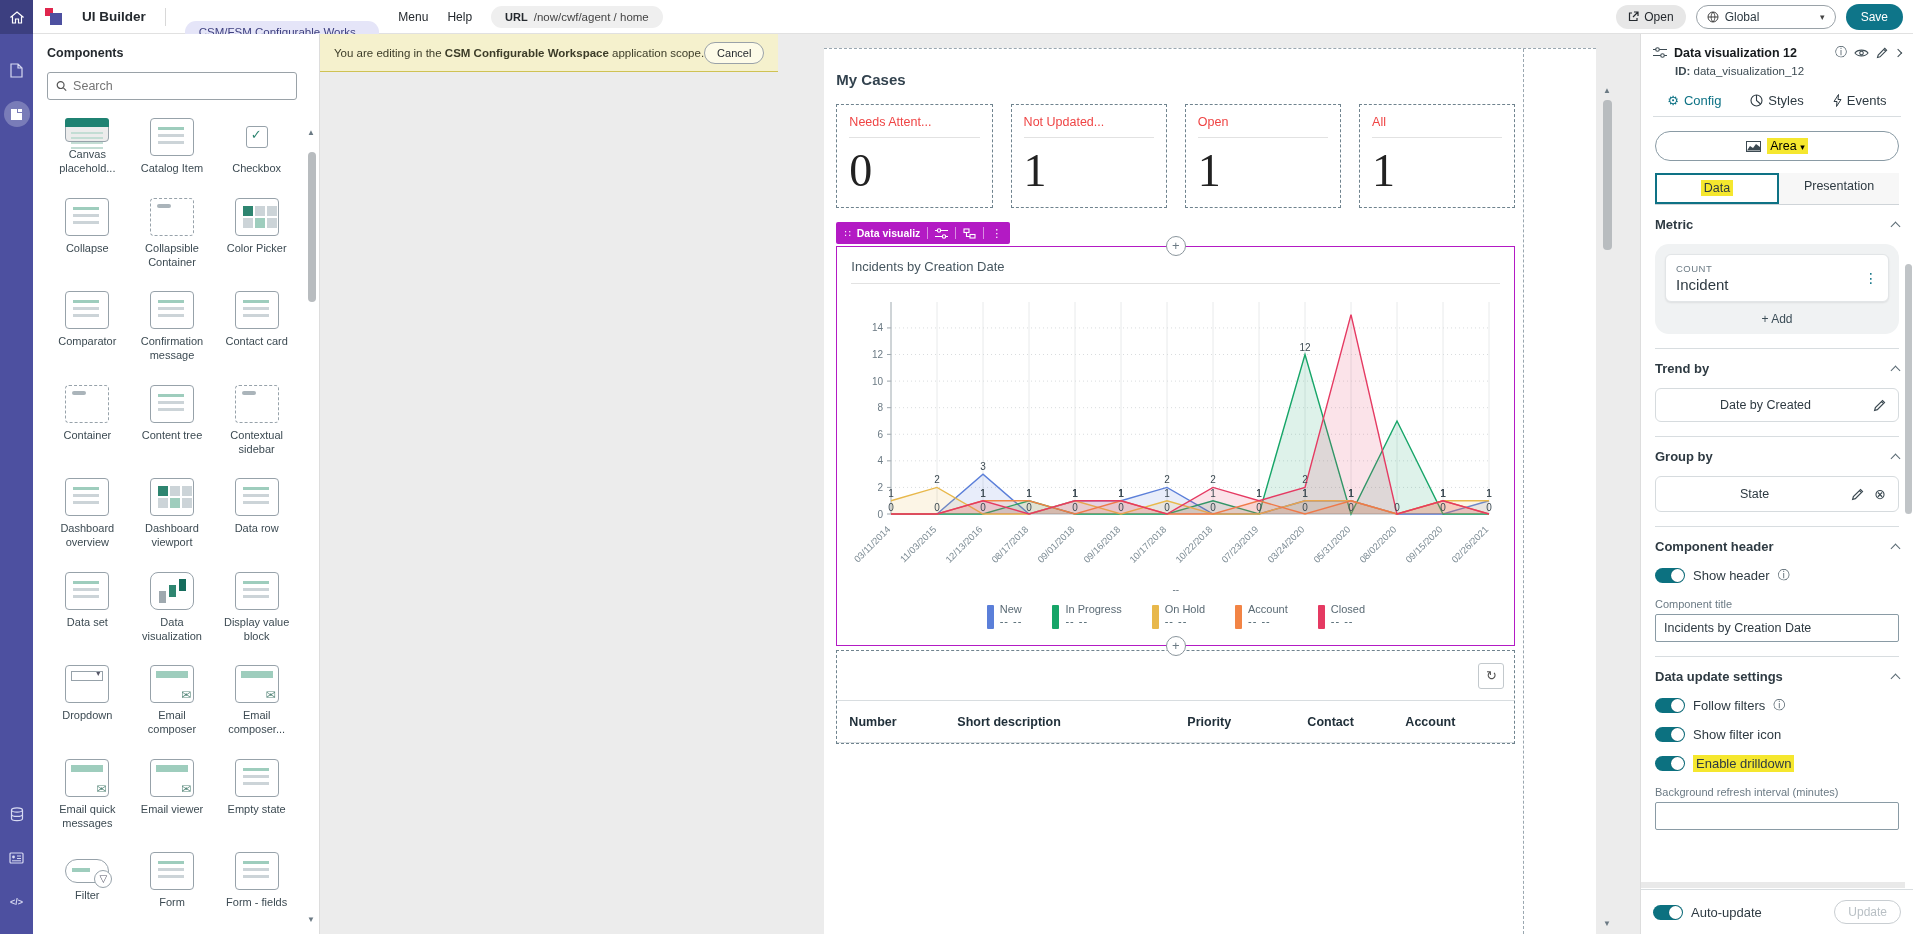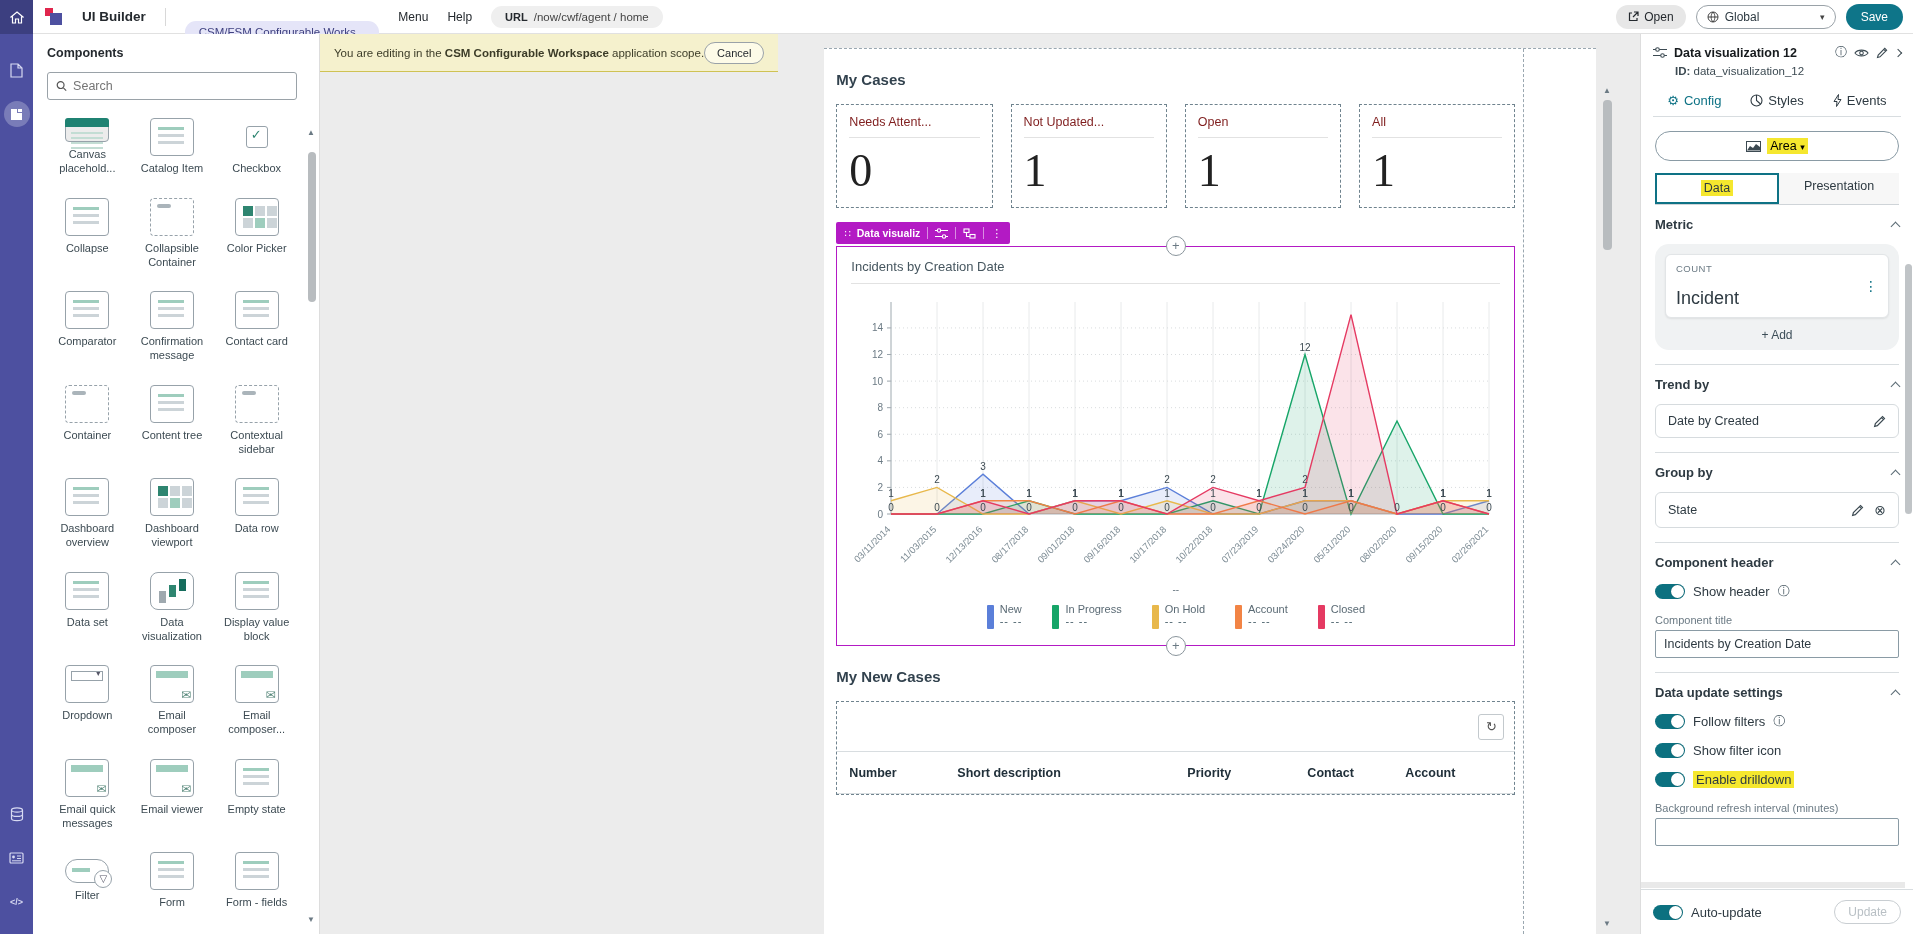--- a/index.html
+++ b/index.html
@@ -69,21 +69,21 @@
   
   .canvas { flex:1; background:#ececec; position:relative; min-width:0; display:flex; flex-direction:row; }
   .banner { background:#f5f1cd; border-bottom:1px solid #cfc254; height:38px; display:flex; align-items:center; padding:0 14px; font-size:11.5px; color:#3c3c28; flex-shrink:0; }
   .banner .cancel { margin-left:auto; background:transparent; border:1px solid #9aa2a8; border-radius:12px; padding:4px 12px; font-size:11px; cursor:pointer; color:#24292e; font-family:inherit; background:#fdfbe8; }
   .sheet { margin:14px 44px 0 46px; background:#fff; border-top:1px dashed #9aa7b0; flex:1; display:flex; min-height:0; }
   .page-col { width:700px; border-right:1px dashed #9aa7b0; padding:22px 8px 0 12px; flex-shrink:0; }
   .page-col-right { flex:1; }
   .sec-title { font-size:15px; font-weight:bold; color:#32424e; margin-bottom:16px; }
   .cases-row { display:flex; gap:18px; }
   .case-card { width:157px; height:104px; border:1px dashed #6f838e; background:#fff; padding:10px 12px; }
-  .case-card .cl { font-size:12.5px; color:#7f1d1d; padding-bottom:8px; border-bottom:1px solid #e2e2e2; }
+  .case-card .cl { font-size:12.5px; color:#ef4444; padding-bottom:8px; border-bottom:1px solid #e2e2e2; }
   .case-card .cv { font-family:"Liberation Serif","DejaVu Serif",serif; font-size:46px; color:#222; margin-top:10px; line-height:1; }
 
   
   .dv-wrap { position:relative; margin-top:38px; }
   .dv-toolbar { position:absolute; top:-24px; left:0; height:22px; background:#b31ac4; border-radius:2px; display:flex; align-items:center; gap:7px; padding:0 8px; color:#fff; z-index:5; }
   .dv-toolbar .handle { font-size:10px; letter-spacing:-1px; cursor:grab; }
   .dv-toolbar .t-lbl { font-size:10.5px; font-weight:bold; }
   .dv-toolbar .vsep { width:1px; height:12px; background:rgba(255,255,255,.5); }
   .dv-toolbar svg { display:block; cursor:pointer; }
   .dv-toolbar .kebab { font-size:11px; cursor:pointer; }
@@ -124,25 +124,25 @@
   .subtab { flex:1; text-align:center; font-size:12.5px; padding:6px 0 7px; cursor:pointer; }
   .subtab.active { border:2px solid #0e7285; background:#fff; }
   .subtab.idle { background:#f7f7f7; }
   .section { border-bottom:1px solid #d8dde0; padding:12px 0 14px; }
   .sec-head { display:flex; align-items:center; font-size:13px; font-weight:bold; color:#2e3a42; cursor:pointer; }
   .chev-up { margin-left:auto; width:7px; height:7px; border-right:1.5px solid #5a6a74; border-bottom:1.5px solid #5a6a74; transform:rotate(-135deg); margin-top:4px; }
   .chev-right { width:6px; height:6px; border-right:1.5px solid #3c4a52; border-bottom:1.5px solid #3c4a52; transform:rotate(-45deg); }
   .metric-panel { background:#f0f2f3; border-radius:14px; padding:10px 10px 8px; margin-top:12px; }
   .metric-card { background:#fff; border:1px solid #e2e5e7; border-radius:6px; box-shadow:0 1px 2px rgba(0,0,0,.08); padding:8px 10px; display:flex; align-items:center; }
   .metric-card .k { font-size:9.5px; color:#6b7a84; letter-spacing:.5px; }
-  .metric-card .v { font-size:18px; color:#2e3a42; margin-top:14px; }
+  .metric-card .v { font-size:15px; color:#2e3a42; margin-top:2px; }
   .metric-card .kebab { margin-left:auto; color:#0e7285; font-size:14px; cursor:pointer; }
   .add-btn { display:block; margin:10px auto 0; border:none; background:transparent; font-size:12px; color:#3c4d57; cursor:pointer; font-family:inherit; }
   .field-card { border:1px solid #d6dbde; border-radius:6px; background:#fff; padding:9px 12px; display:flex; align-items:center; gap:10px; font-size:12.5px; margin-top:12px; cursor:pointer; }
-  .field-card .grow { flex:1; }
+  .field-card .grow { flex:1;text-align:center; }
   .toggle-row { display:flex; align-items:center; gap:8px; margin-top:13px; font-size:13px; color:#2e3a42; }
   .toggle { width:30px; height:15px; border-radius:8px; background:#0c7180; position:relative; cursor:pointer; flex-shrink:0; }
   .toggle::after { content:""; position:absolute; right:1px; top:1px; width:13px; height:13px; border-radius:50%; background:#fff; box-shadow:0 0 1px rgba(0,0,0,.4); }
   .info-i { font-size:12px; color:#4a5a64; }
   .fld-label { font-size:11px; color:#6b7a84; margin:14px 0 4px; }
   .text-input { width:100%; border:1px solid #8a9ba5; border-radius:2px; height:28px; font-size:12.5px; padding:0 8px; color:#2e3a42; font-family:inherit; outline:none; background:#fff; }
   .insp-footer { border-top:1px solid #d8dde0; padding:10px 12px; display:flex; align-items:center; gap:8px; font-size:13px; background:#fff; }
   .insp-footer::before { content:""; position:absolute; bottom:46px; left:0; right:8px; height:6px; background:#e9e9e9; }
   .update-btn { margin-left:auto; border:1px solid #c9ced2; color:#b9c0c5; background:#fff; border-radius:13px; font-size:12px; padding:4px 13px; font-family:inherit; }
   .insp-scroll { position:absolute; right:1px; top:230px; width:7px; height:250px; background:#c0c4c7; border-radius:4px; }
@@ -551,21 +551,20 @@
       <span>
                         <div class="legend-name">Closed</div>
                         <div class="legend-val">--  --</div>
                       </span>
                     </div>
                   </div>
               </div>
               <div class="plus-pin" style="bottom:-10px">+</div>
             </div>
 
-            <div class="sec-title" style="margin-top:22px">My New Cases</div>
             <div class="table-wrap">
               <div class="table-toolbar">
                 <button class="refresh-btn">↻</button>
               </div>
               <div class="thead" id="tableHead">
                   <div class="th" style="width: 108px;">Number</div>
                   <div class="th" style="width: 230px;">Short description</div>
                   <div class="th" style="width: 120px;">Priority</div>
                   <div class="th" style="width: 98px;">Contact</div>
                   <div class="th" style="width: 110px;">Account</div>

